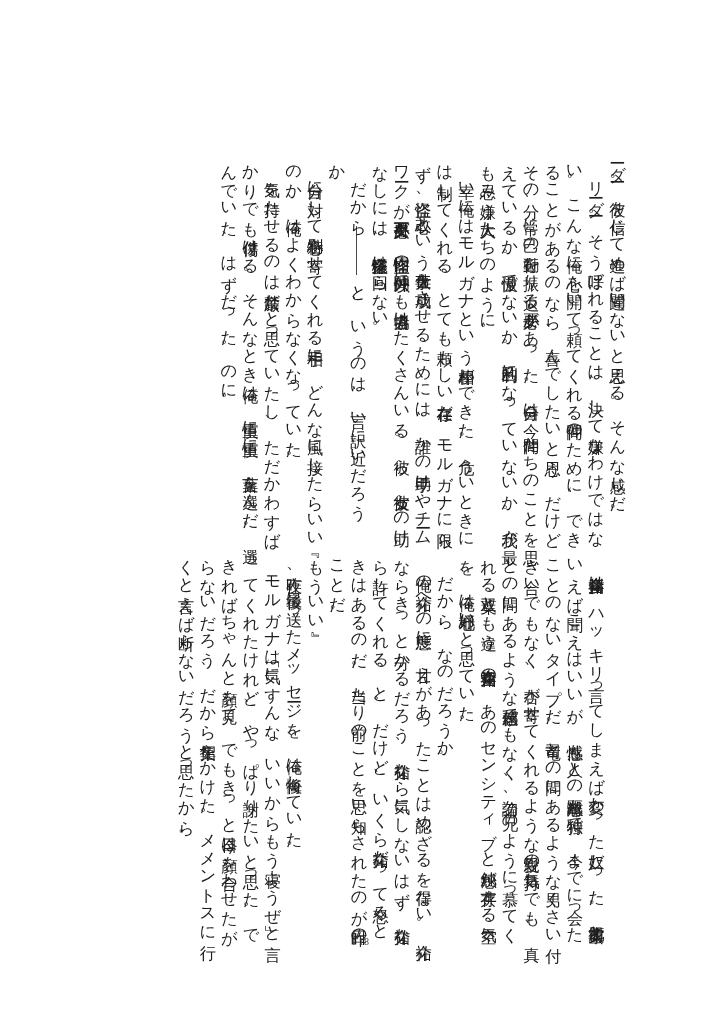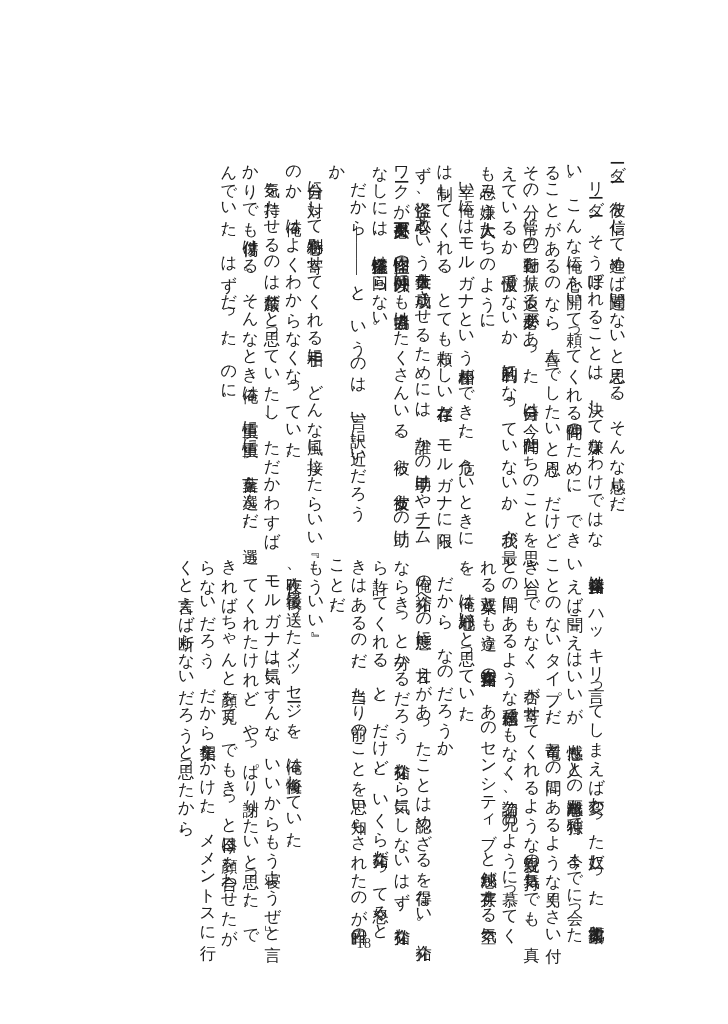--- a/index.html
+++ b/index.html
@@ -43,21 +43,21 @@
   .block-bottom {
     top: 548px;
     right: 121px;
   }
   .page-number {
     position: absolute;
     left: 0;
     right: 0;
     top: 936px;
     text-align: center;
-    font-size: 14px;
+    font-size: 10px;
     color: #3c3c3c;
     letter-spacing: 0.5px;
   }
 </style>
 </head>
 <body>
 
 <div class="page">
 
   <section class="text-block block-top">

